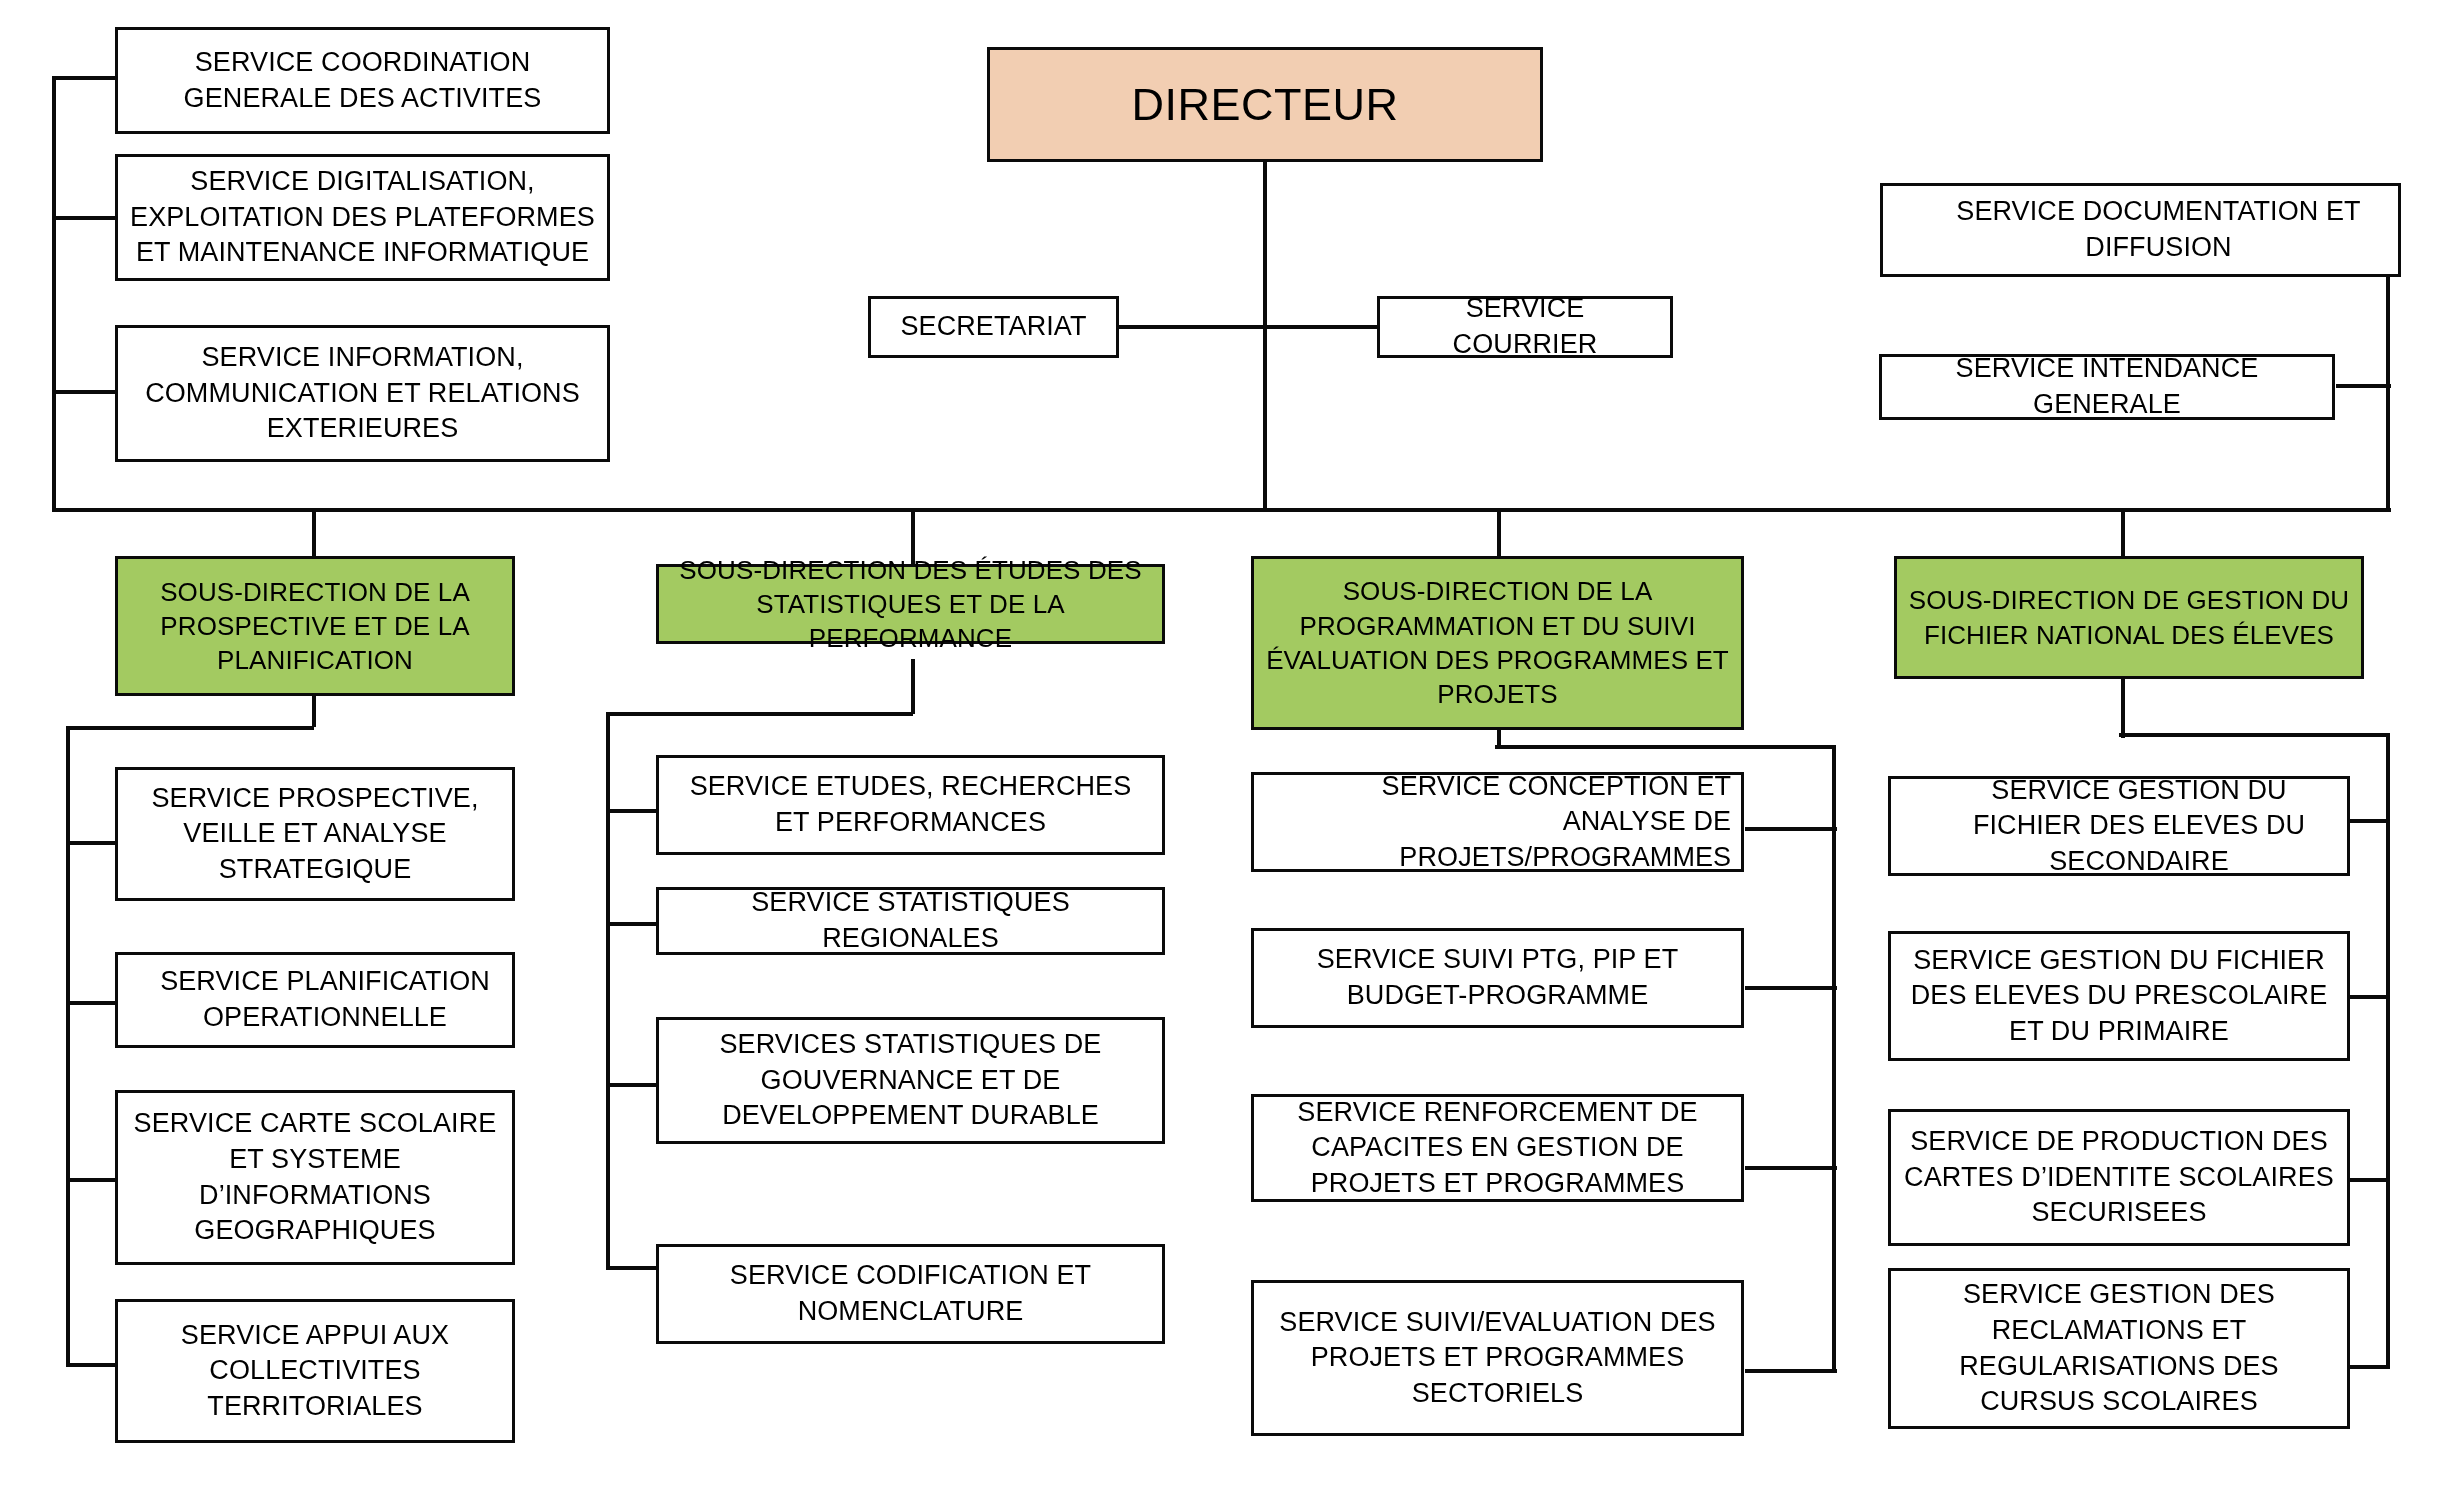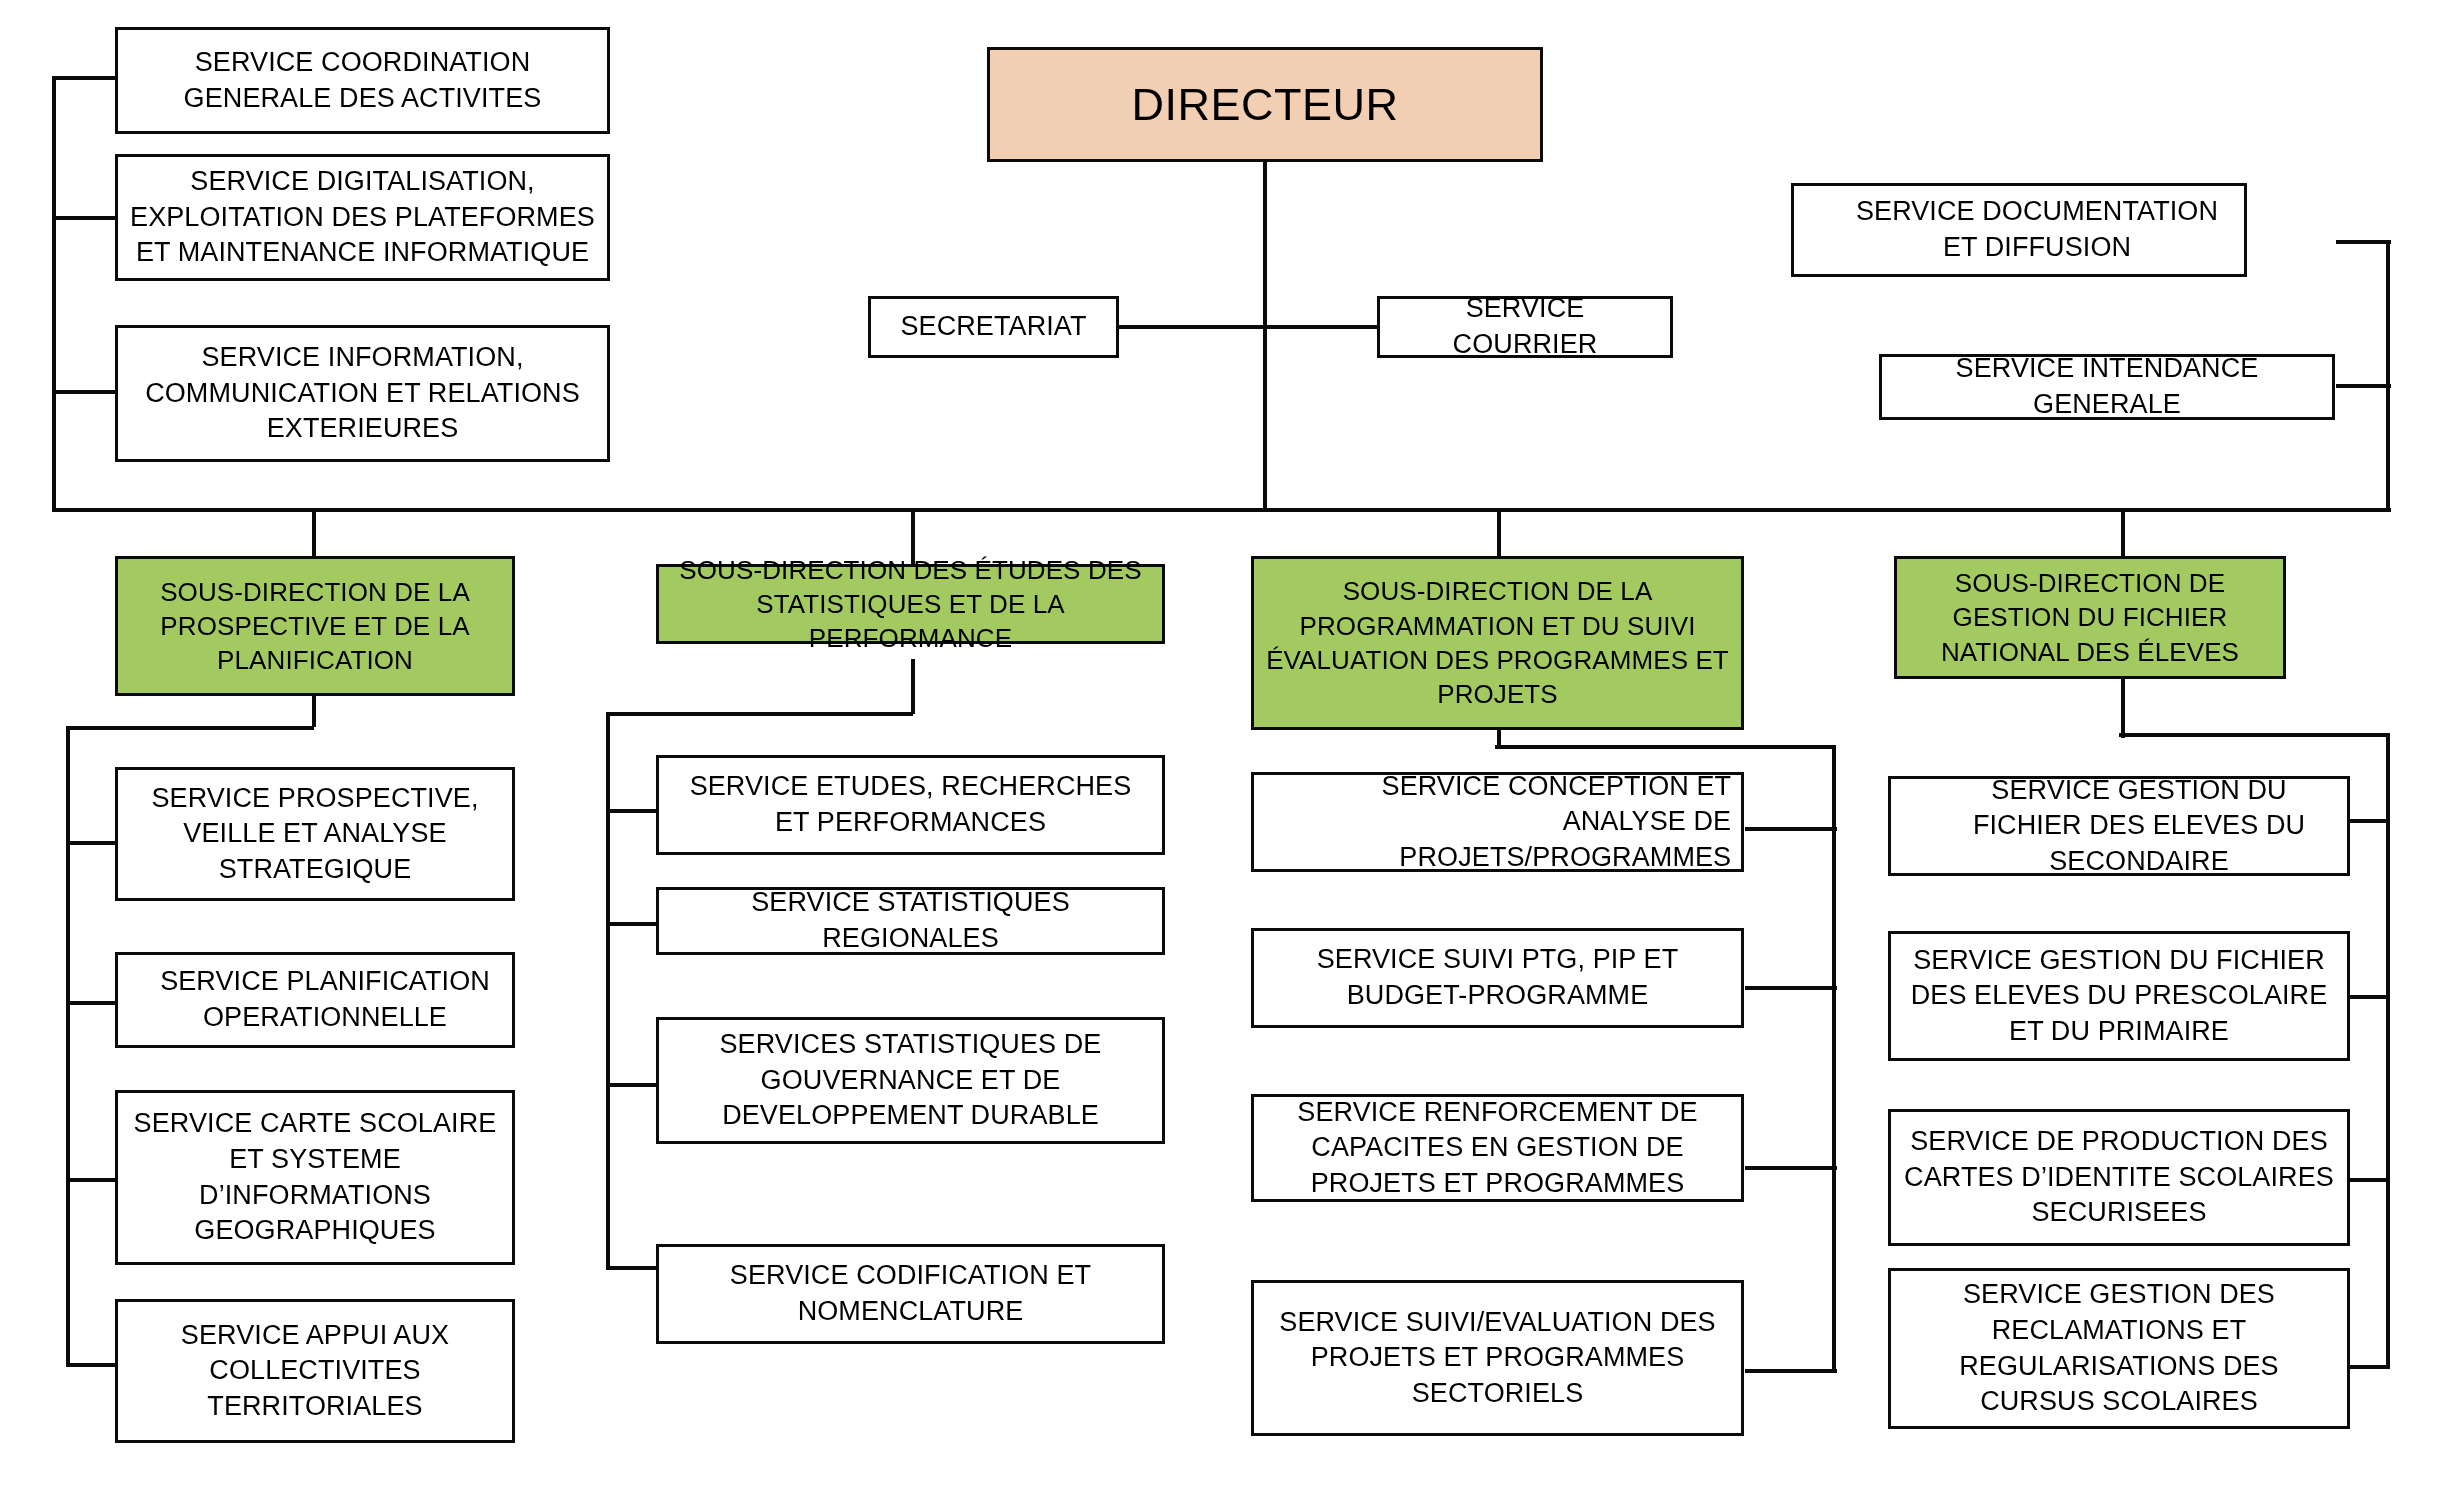--- a/index.html
+++ b/index.html
@@ -68,21 +68,21 @@
   </div>
   <div class="box svc" style="left:115px;top:325px;width:495px;height:137px;">
     <span>SERVICE INFORMATION, COMMUNICATION ET RELATIONS EXTERIEURES</span>
   </div>
 
   <div class="ln vl" style="left:52px;top:76px;height:436px;"></div>
   <div class="ln hl" style="left:52px;top:76px;width:63px;"></div>
   <div class="ln hl" style="left:52px;top:216px;width:63px;"></div>
   <div class="ln hl" style="left:52px;top:390px;width:63px;"></div>
 
-  <div class="box svc" style="left:1791px;top:183px;width:456px;height:94px;padding-left:36px;">
+  <div class="box svc" style="left:1880px;top:183px;width:521px;height:94px;padding-left:36px;">
     <span>SERVICE DOCUMENTATION ET DIFFUSION</span>
   </div>
   <div class="box svc" style="left:1879px;top:354px;width:456px;height:66px;">
     <span>SERVICE INTENDANCE GENERALE</span>
   </div>
 
   <div class="ln vl" style="left:2386px;top:240px;height:270px;"></div>
   <div class="ln hl" style="left:2336px;top:240px;width:55px;"></div>
   <div class="ln hl" style="left:2336px;top:384px;width:55px;"></div>
 
@@ -95,21 +95,21 @@
 
   <div class="box green sub" style="left:115px;top:556px;width:400px;height:140px;">
     <span>SOUS-DIRECTION DE LA PROSPECTIVE ET DE LA PLANIFICATION</span>
   </div>
   <div class="box green sub" style="left:656px;top:564px;width:509px;height:80px;">
     <span>SOUS-DIRECTION DES ÉTUDES DES STATISTIQUES ET DE LA PERFORMANCE</span>
   </div>
   <div class="box green sub" style="left:1251px;top:556px;width:493px;height:174px;">
     <span>SOUS-DIRECTION DE LA PROGRAMMATION ET DU SUIVI ÉVALUATION DES PROGRAMMES ET PROJETS</span>
   </div>
-  <div class="box green sub" style="left:1894px;top:556px;width:392px;height:123px;">
+  <div class="box green sub" style="left:1894px;top:556px;width:470px;height:123px;">
     <span>SOUS-DIRECTION DE GESTION DU FICHIER NATIONAL DES ÉLEVES</span>
   </div>
 
   <div class="ln vl" style="left:312px;top:696px;height:31px;"></div>
   <div class="ln hl" style="left:66px;top:726px;width:248px;"></div>
   <div class="ln vl" style="left:66px;top:726px;height:639px;"></div>
 
   <div class="box svc" style="left:115px;top:767px;width:400px;height:134px;">
     <span>SERVICE PROSPECTIVE, VEILLE ET ANALYSE STRATEGIQUE</span>
   </div>

